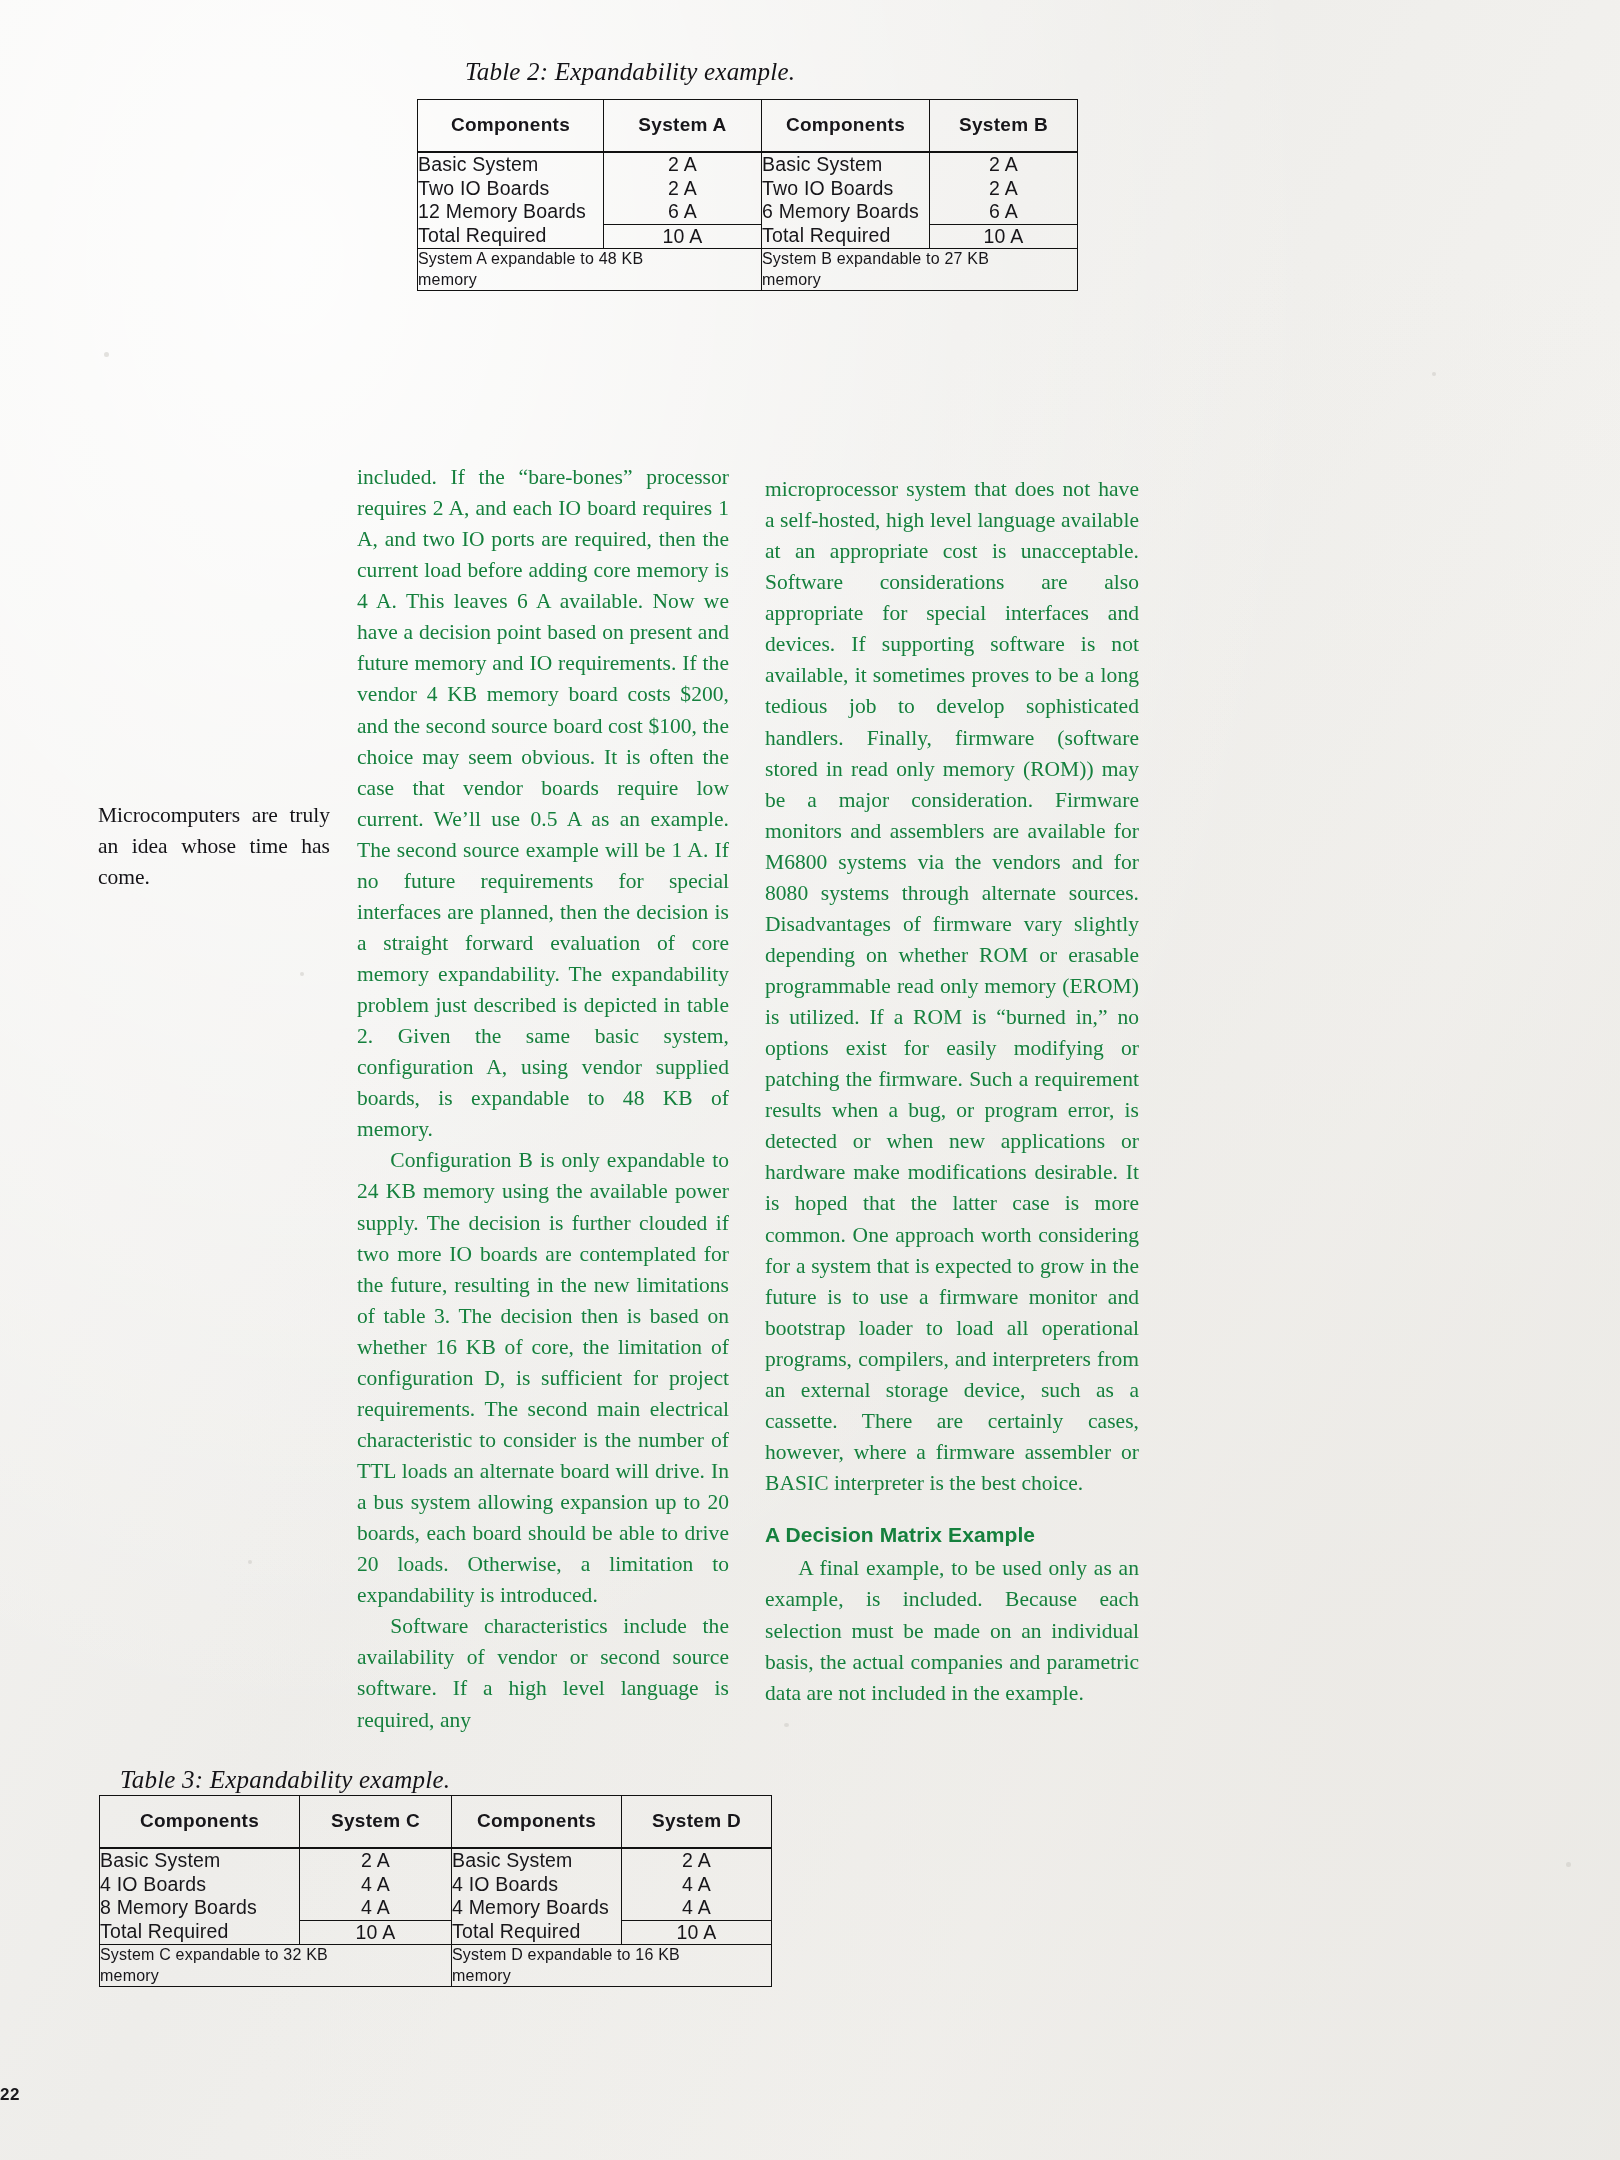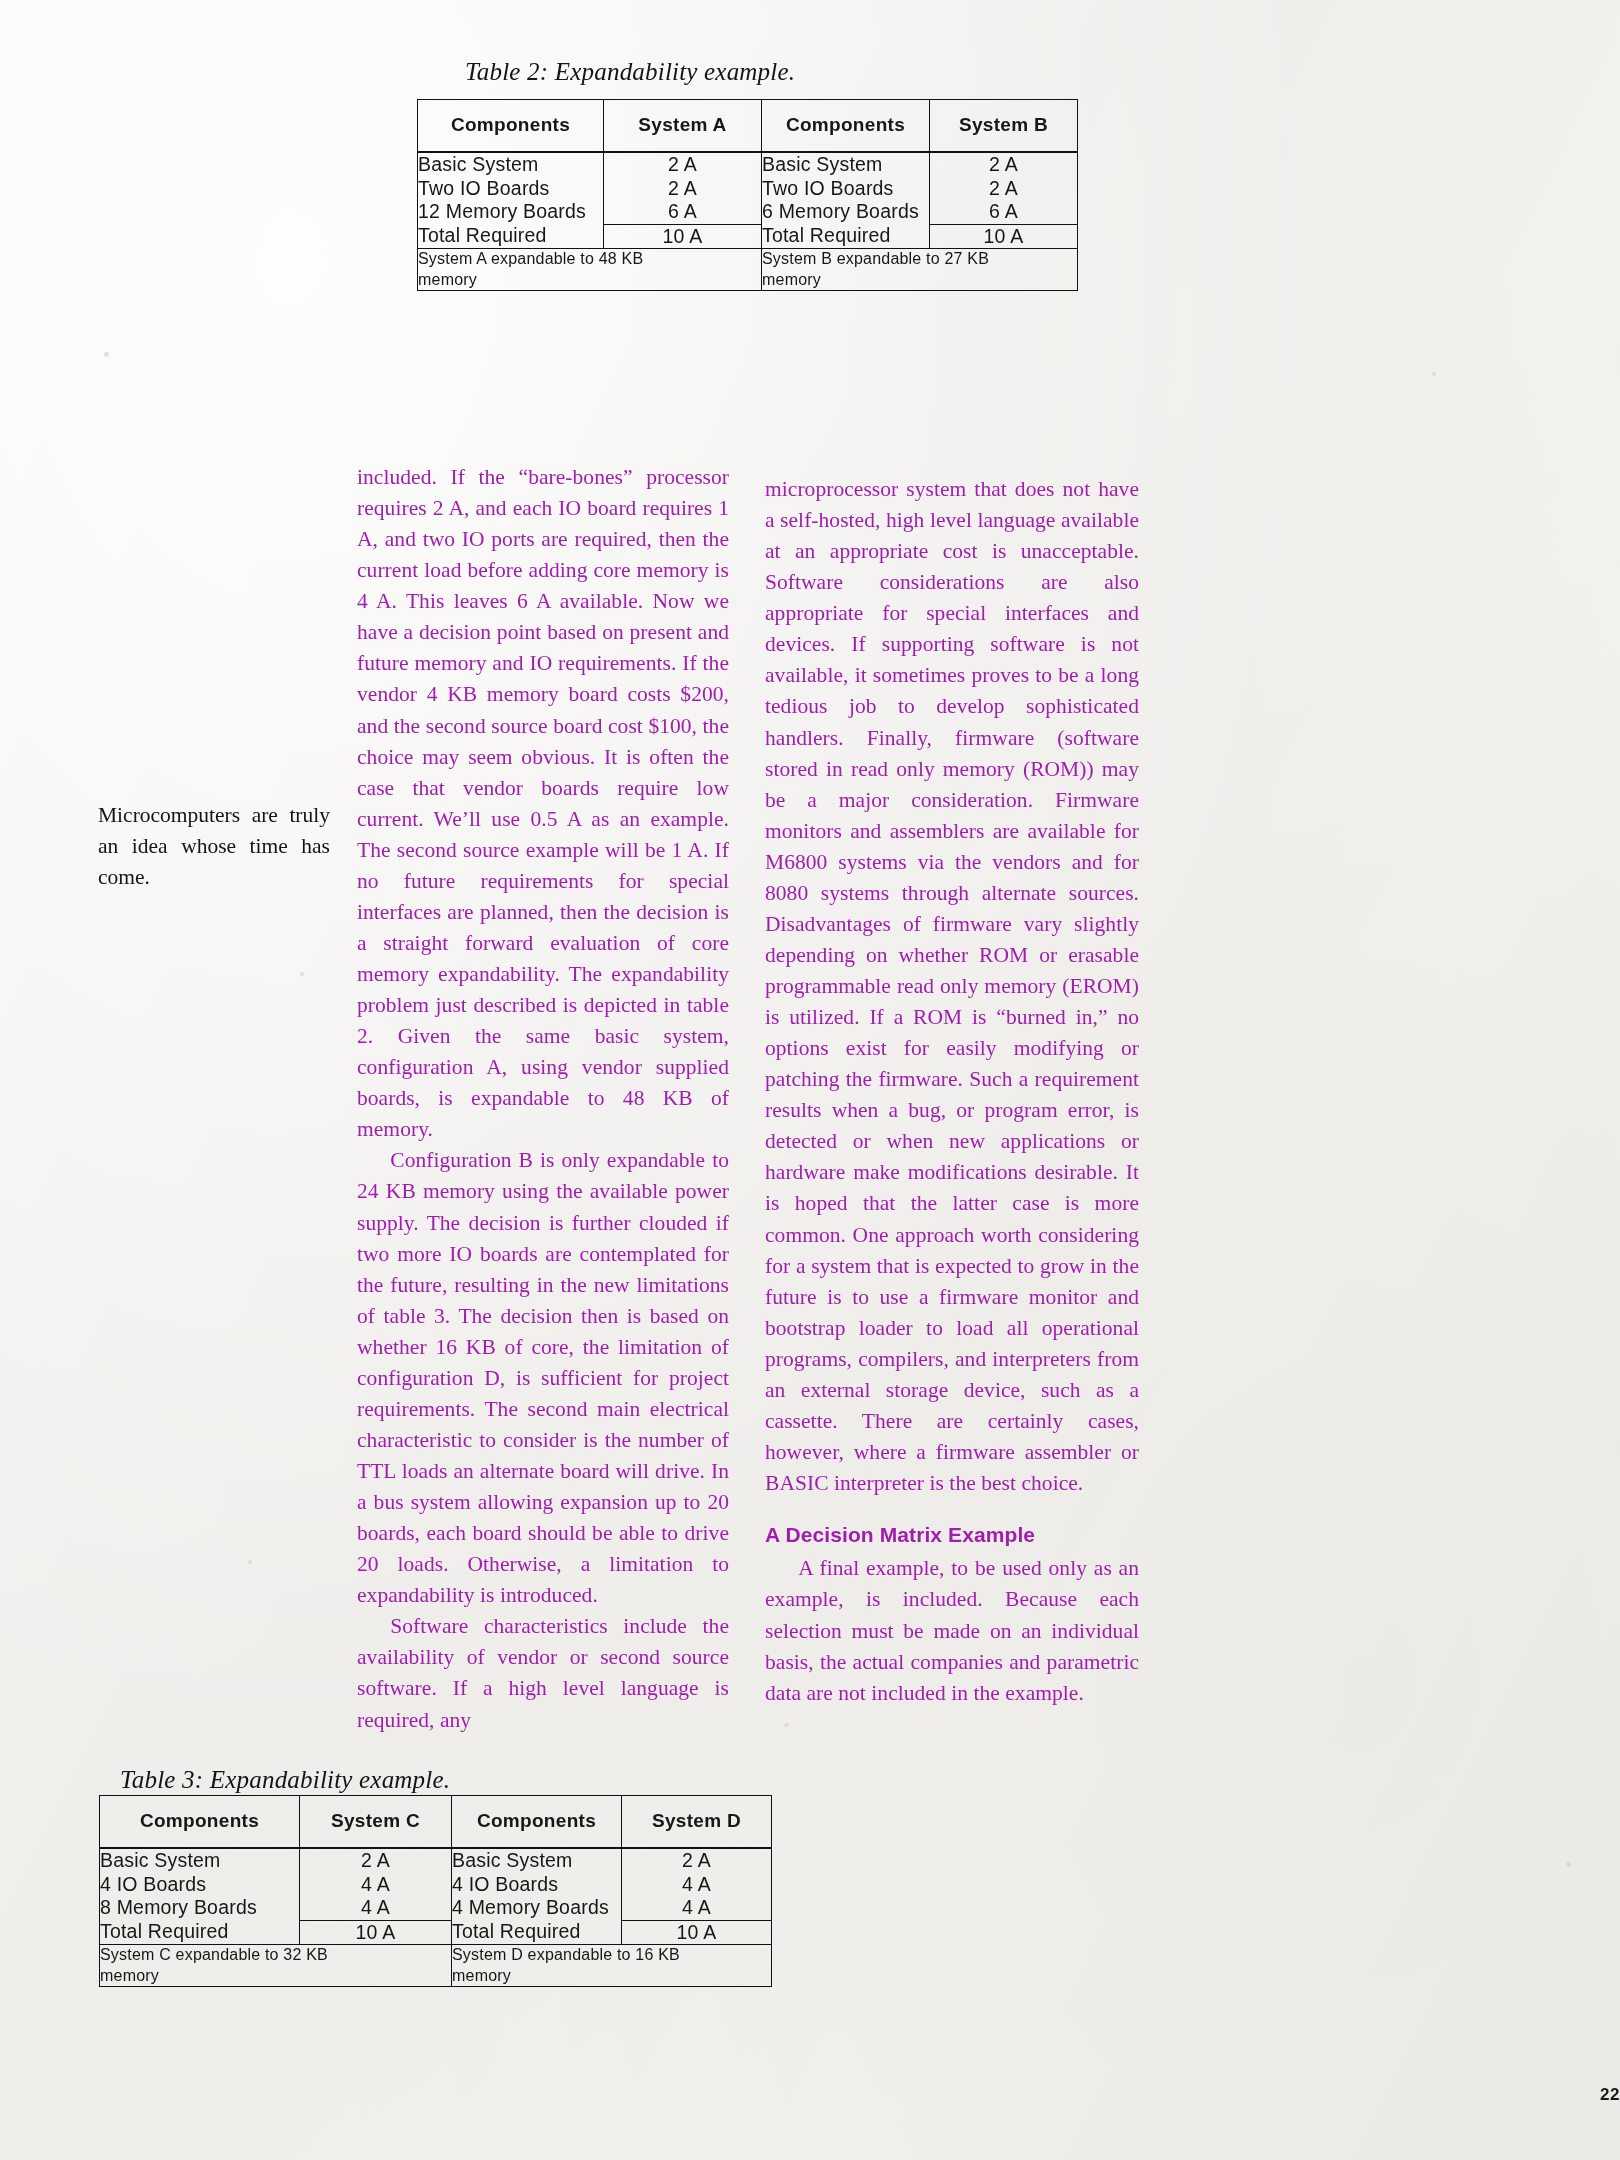--- a/index.html
+++ b/index.html
@@ -77,21 +77,21 @@
   .nb{ display:block; }
 
   
   .col{
     position:absolute;
     font-family:"Liberation Serif", serif;
     font-size:21.5px;
     line-height:1.445;
     text-align:justify;
     text-justify:inter-word;
-    color:#a21caf;
+    color:#15803d;
     letter-spacing:.05px;
   }
   .col p{ margin:0; text-indent:1.55em; }
   .col p.first{ text-indent:0; }
   .subhead{
     font-family:"Liberation Sans", sans-serif;
     font-weight:bold;
     font-size:21px;
     margin:21px 0 3px 0 !important;
     text-indent:0 !important;
@@ -105,21 +105,21 @@
     font-family:"Liberation Serif", serif;
     font-size:21.5px;
     line-height:1.44;
     text-align:justify;
     color:#141317;
   }
 
   .folio{
     position:absolute;
     left:0; right:0; top:2085px;
-    text-align:right;
+    text-align:left;
     font-size:17px;
     font-weight:bold;
     letter-spacing:.5px;
     color:#19181c;
   }
 </style>
 </head>
 <body>
 
 <div class="paper-grain"></div>

